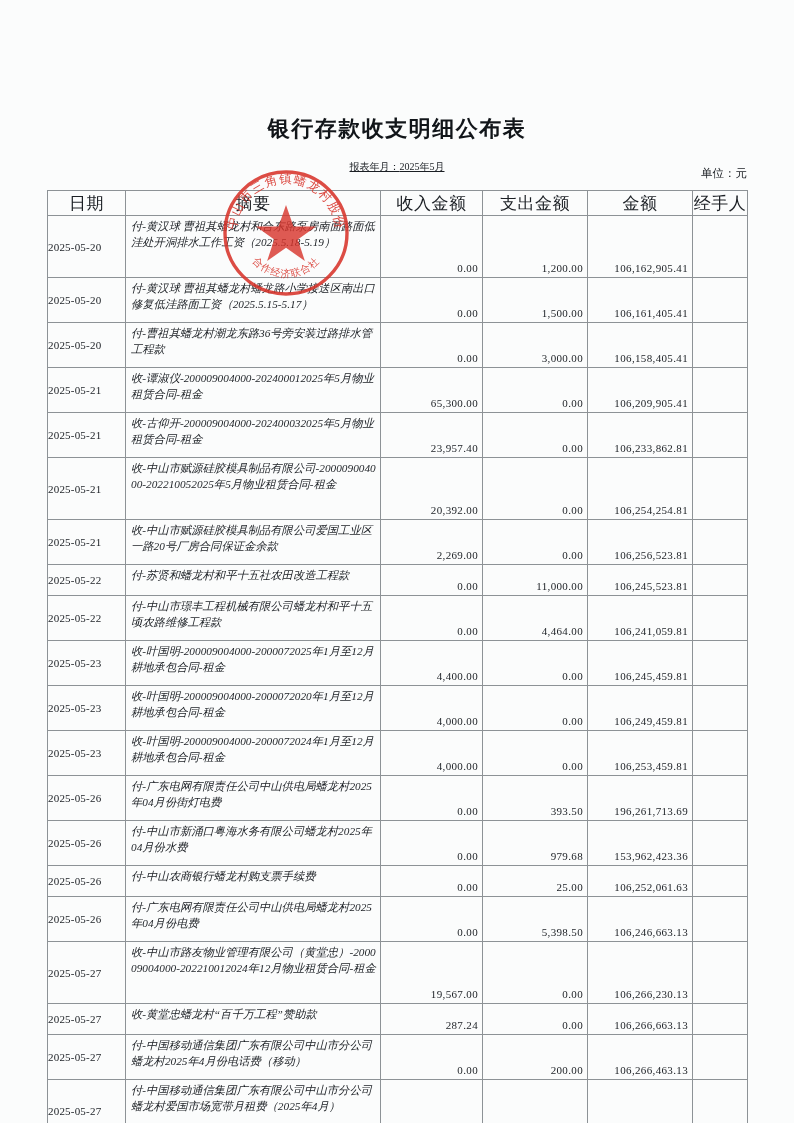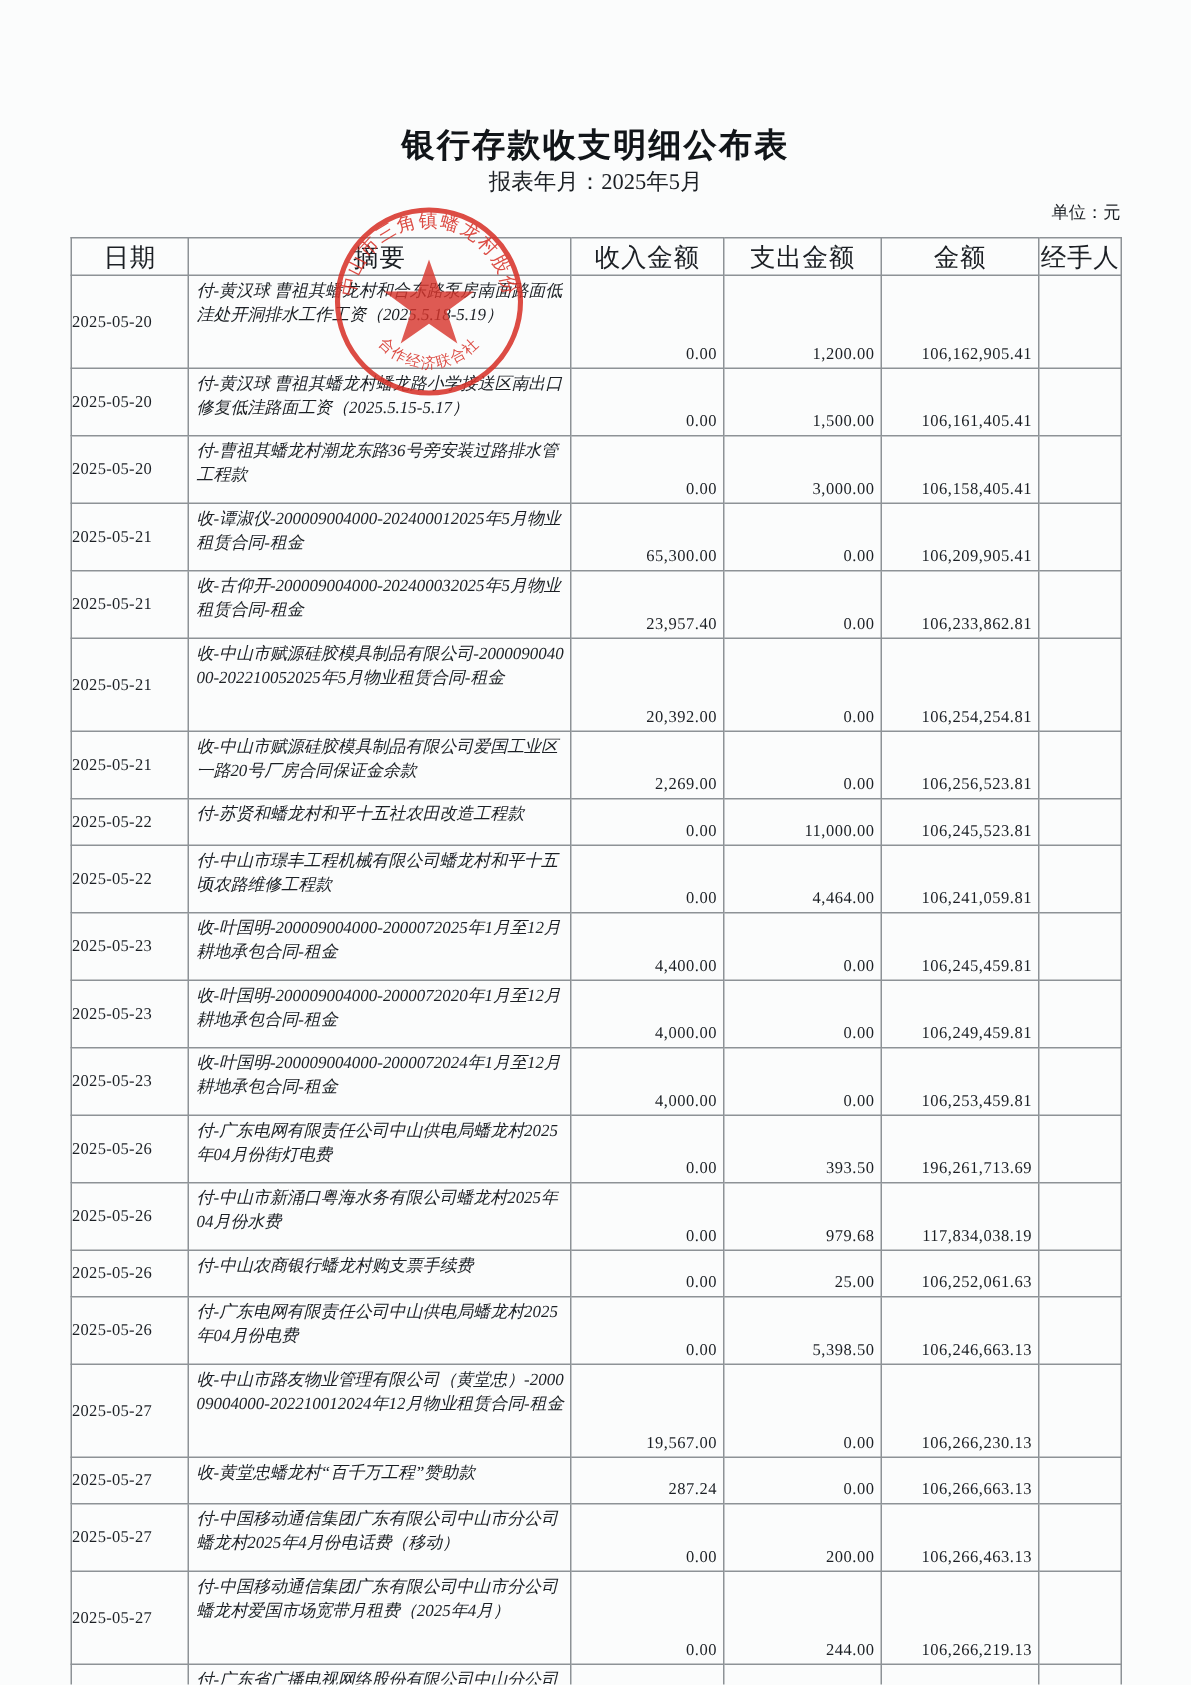--- a/index.html
+++ b/index.html
@@ -13,44 +13,46 @@
     font-family: "Liberation Serif", "DejaVu Serif", serif;
     color: #1b1f24;
     position: relative;
     overflow: hidden;
   }
 
   .page {
     position: absolute;
     inset: 0;
     padding: 0;
+    margin-top: 32px;
   }
 
   
   .doc-title {
     position: absolute;
     top: 82px;
     left: 0;
     width: 794px;
     text-align: center;
     font-size: 22px;
     font-weight: bold;
     letter-spacing: 1.5px;
     font-family: "DejaVu Serif", "Liberation Serif", serif;
     color: #111519;
   }
 
   .report-period {
     position: absolute;
-    top: 112px;
+    top: 128px;
     left: 397px;
     transform: translateX(-50%);
-    font-size: 15px;
+    font-size: 10px;
     white-space: nowrap;
     color: #1b1f24;
+    text-decoration: underline;
   }
 
   
   .meta-left {
     position: absolute;
     top: 134px;
     left: 52px;
     font-size: 11.5px;
     white-space: nowrap;
   }
@@ -290,21 +292,21 @@
           <td class="c-num">0.00</td>
           <td class="c-num">393.50</td>
           <td class="c-num">196,261,713.69</td>
           <td class="c-handler"></td>
         </tr>
         <tr class="r-h2">
           <td class="c-date">2025-05-26</td>
           <td class="c-desc">付-中山市新涌口粤海水务有限公司蟠龙村2025年04月份水费</td>
           <td class="c-num">0.00</td>
           <td class="c-num">979.68</td>
-          <td class="c-num">117,834,038.19</td>
+          <td class="c-num">153,962,423.36</td>
           <td class="c-handler"></td>
         </tr>
         <tr class="r-h1">
           <td class="c-date">2025-05-26</td>
           <td class="c-desc">付-中山农商银行蟠龙村购支票手续费</td>
           <td class="c-num">0.00</td>
           <td class="c-num">25.00</td>
           <td class="c-num">106,252,061.63</td>
           <td class="c-handler"></td>
         </tr>

